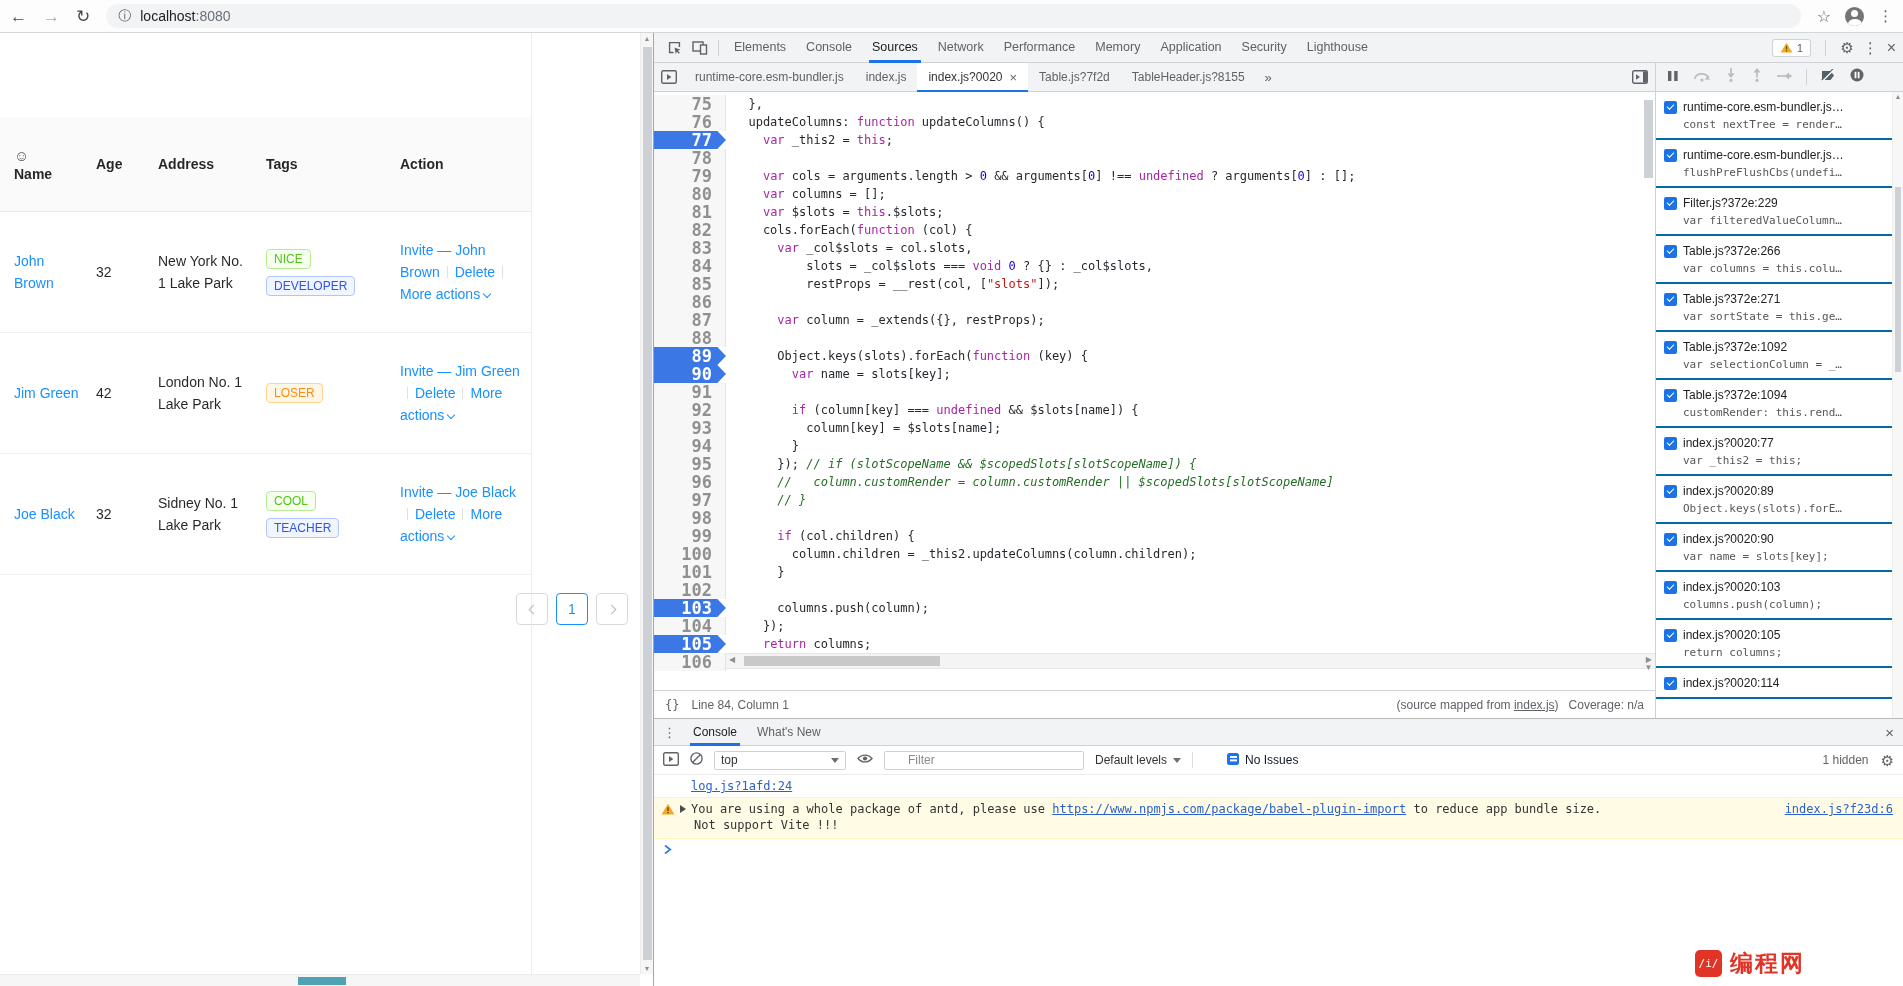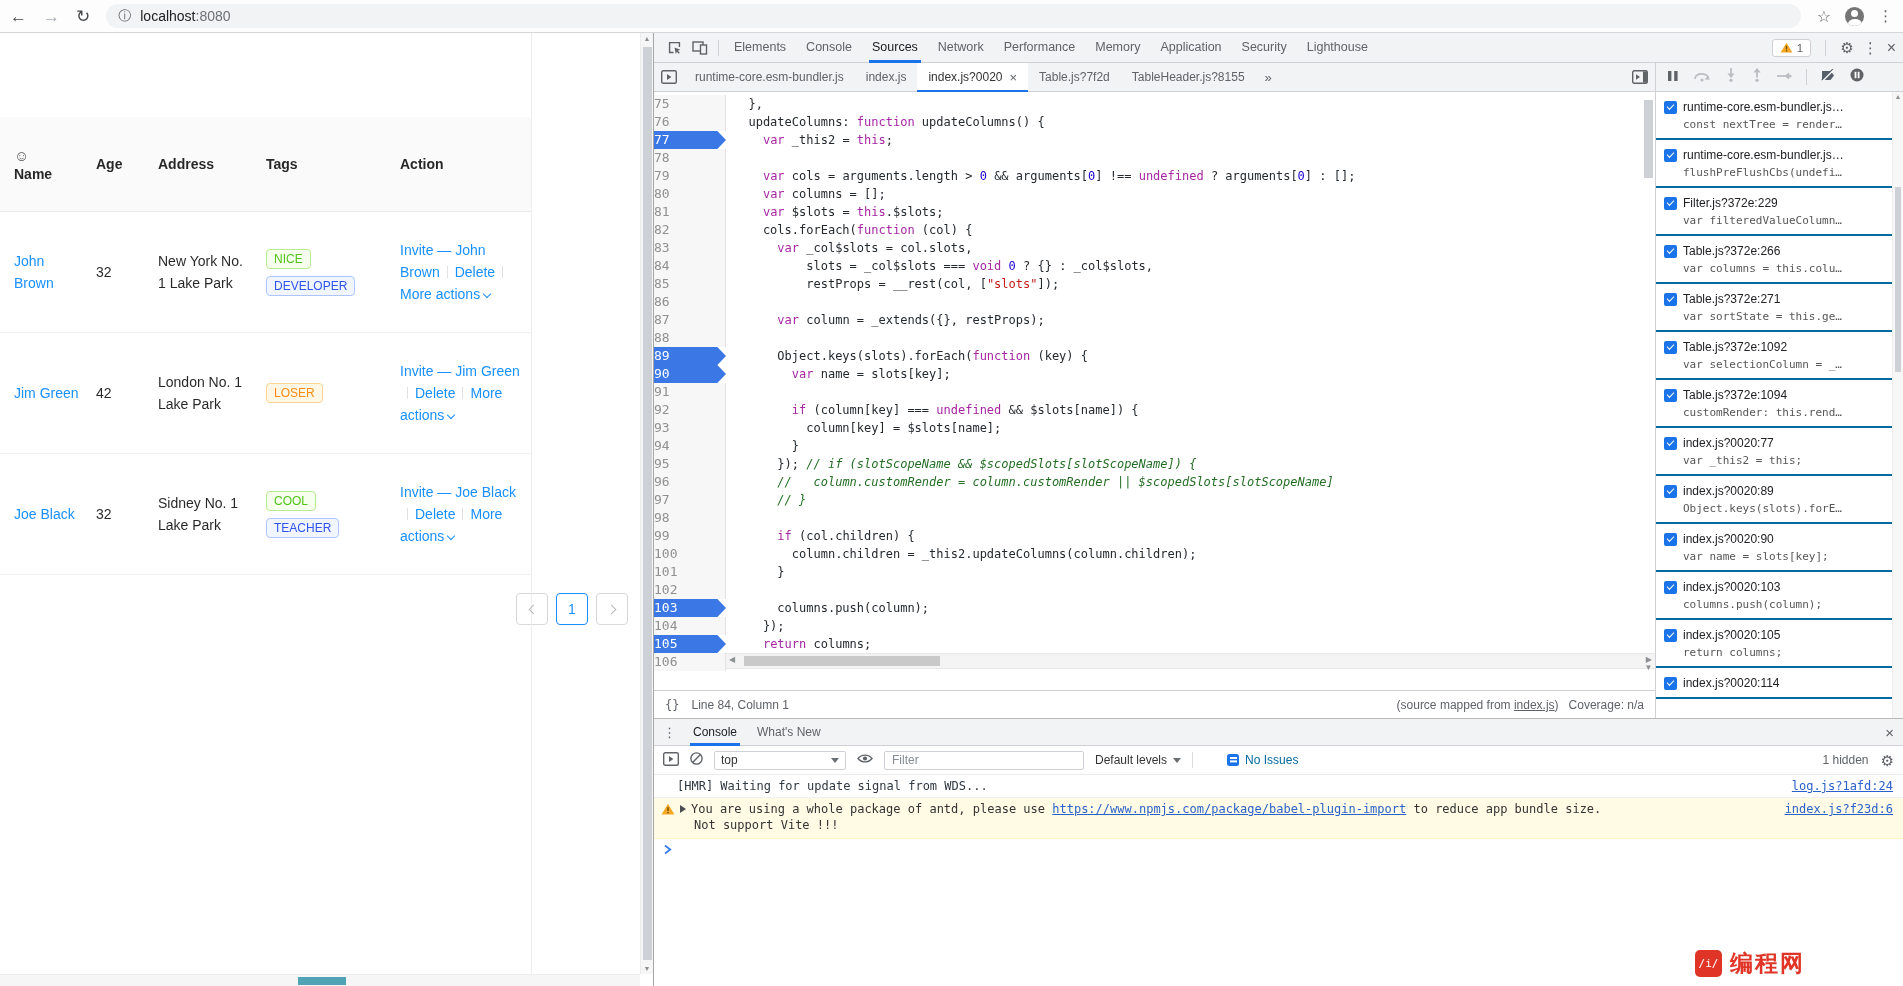--- a/index.html
+++ b/index.html
@@ -88,22 +88,22 @@
   .file-tab { padding:0 11px; height:29px; display:flex; align-items:center; gap:7px; font-size:12px; color:#5f6368; white-space:nowrap; }
   .file-tab.active { background:#fff; color:#333; box-shadow:inset 0 -2px 0 #1a73e8; }
   .ft-close { color:#5f6368; font-size:13px; line-height:1; }
   .ft-overflow { font-size:13px; color:#5f6368; padding:0 9px; }
   .ft-spacer { flex:1; }
 
   .editor { flex:1; position:relative; background:#fff; overflow:hidden; }
   .code-lines { position:absolute; inset:0; padding-top:3px; font-family:"DejaVu Sans Mono", monospace;
                 font-size:12px; line-height:18px; }
   .code-line { display:flex; height:18px; white-space:pre; }
-  .gutter { width:72px; flex:none; padding-right:13px; color:#909090; background:#f7f7f7;
-            border-right:1px solid #e3e3e3; font-size:13px; }
+  .gutter { width:72px; flex:none; text-align:right; padding-right:13px; color:#909090; background:#f7f7f7;
+            border-right:1px solid #e3e3e3; font-size:17px;font-weight:bold; }
   .gutter.bp { background:#3b78e6; color:#fff; border-right-color:transparent;
                clip-path:polygon(0 0, 88% 0, 100% 50%, 88% 100%, 0 100%); }
   .code-text { padding-left:8px; }
   .tok-d { color:#24292e; } .tok-k { color:#a626a4;margin-top:15px; } .tok-n { color:#1c00cf; }
   .tok-s { color:#c41a16; } .tok-c { color:#236e24; font-style:italic; }
 
   .editor-hscroll { position:absolute; left:72px; right:0; top:561px; height:16px; background:#f4f4f4;
                     border-top:1px solid #e8e8e8; border-bottom:1px solid #e8e8e8; }
   .eh-thumb { position:absolute; left:18px; width:196px; top:2px; bottom:2px; background:#c9c9c9; }
   .eh-arrow { position:absolute; top:1px; font-size:8px; color:#8d9093; }
@@ -142,24 +142,24 @@
   .c-tab { padding:0 10px; font-size:12px; color:#5f6368; height:27px; line-height:26px; position:relative; white-space:nowrap; }
   .c-tab.active { color:#202124; }
   .c-tab.active::after { content:""; position:absolute; left:7px; right:7px; bottom:0; height:2.5px; background:#1a73e8; }
   .c-close { margin-left:auto; font-size:15px; color:#5f6368; }
   .console-toolbar { height:29px; border-bottom:1px solid #ebebeb; display:flex; align-items:center; padding:0 9px; gap:11px;
                      font-size:12px; color:#333; flex:none; }
   .context-select { width:132px; height:19px; border:1px solid #cdd1d5; border-radius:2px; display:flex; align-items:center;
                     justify-content:space-between; padding:0 6px; color:#333; }
   .sel-caret { width:0; height:0; border-left:4px solid transparent; border-right:4px solid transparent; border-top:5px solid #6a6f74; }
   .filter-input { width:200px; height:19px; border:1px solid #cdd1d5; border-radius:2px; display:flex; align-items:center;
-                  padding:0 7px; color:#858b90;text-align:right; }
+                  padding:0 23px; color:#858b90;text-align:right; }
   .levels { display:flex; align-items:center; gap:6px; }
   .tb-sep { width:1px; height:16px; background:#dadcdf; }
-  .issues { display:flex; align-items:center; gap:6px; color:#0369a1;padding-left:23px; }
+  .issues { display:flex; gap:6px; color:#0f172a;padding-left:23px; }
   .issues-icon { width:12px; height:12px; background:#1a73e8; border-radius:2.5px; position:relative; }
   .issues-icon::after { content:""; position:absolute; left:2.5px; right:2.5px; top:3.2px; height:1.6px; background:#fff;
                         box-shadow:0 3.4px 0 #fff; }
   .toolbar-right { margin-left:auto; display:flex; align-items:center; gap:12px; color:#5f6368; }
 
   .console-msgs { font-family:"DejaVu Sans Mono", monospace; font-size:12px; color:#303942; }
   .msg-row { display:flex; align-items:flex-start; padding:3px 10px 3px 23px; border-bottom:1px solid #f0f0f0; line-height:16px; }
   .msg-text { flex:1; }
   .msg-src { color:#2b62c9; text-decoration:underline; margin-left:14px; white-space:nowrap; }
   .warn-block { background:#fffbe5; border-bottom:1px solid #fff5c2; padding:3px 10px 5px 7px; line-height:16px; }
@@ -600,21 +600,20 @@
             <span>No Issues</span>
           </span>
           <span class="toolbar-right">
             <span>1 hidden</span>
             <span class="gear">⚙</span>
           </span>
         </div>
 
         <div class="console-msgs">
           <div class="msg-row">
-            <span class="msg-text">[HMR] Waiting for update signal from WDS...</span>
             <a class="msg-src">log.js?1afd:24</a>
           </div>
           <div class="warn-block">
             <div class="warn-row1">
               <svg class="warn-tri" width="14" height="12" viewBox="0 0 14 12">
                   <path d="M7 .8l6.4 10.7H.6z" fill="#f5a623"></path>
                   <rect x="6.3" y="4.2" width="1.4" height="3.8" fill="#6b5200"></rect>
                   <rect x="6.3" y="8.9" width="1.4" height="1.4" fill="#6b5200"></rect>
                 </svg>
               <span class="disc-tri"></span>

